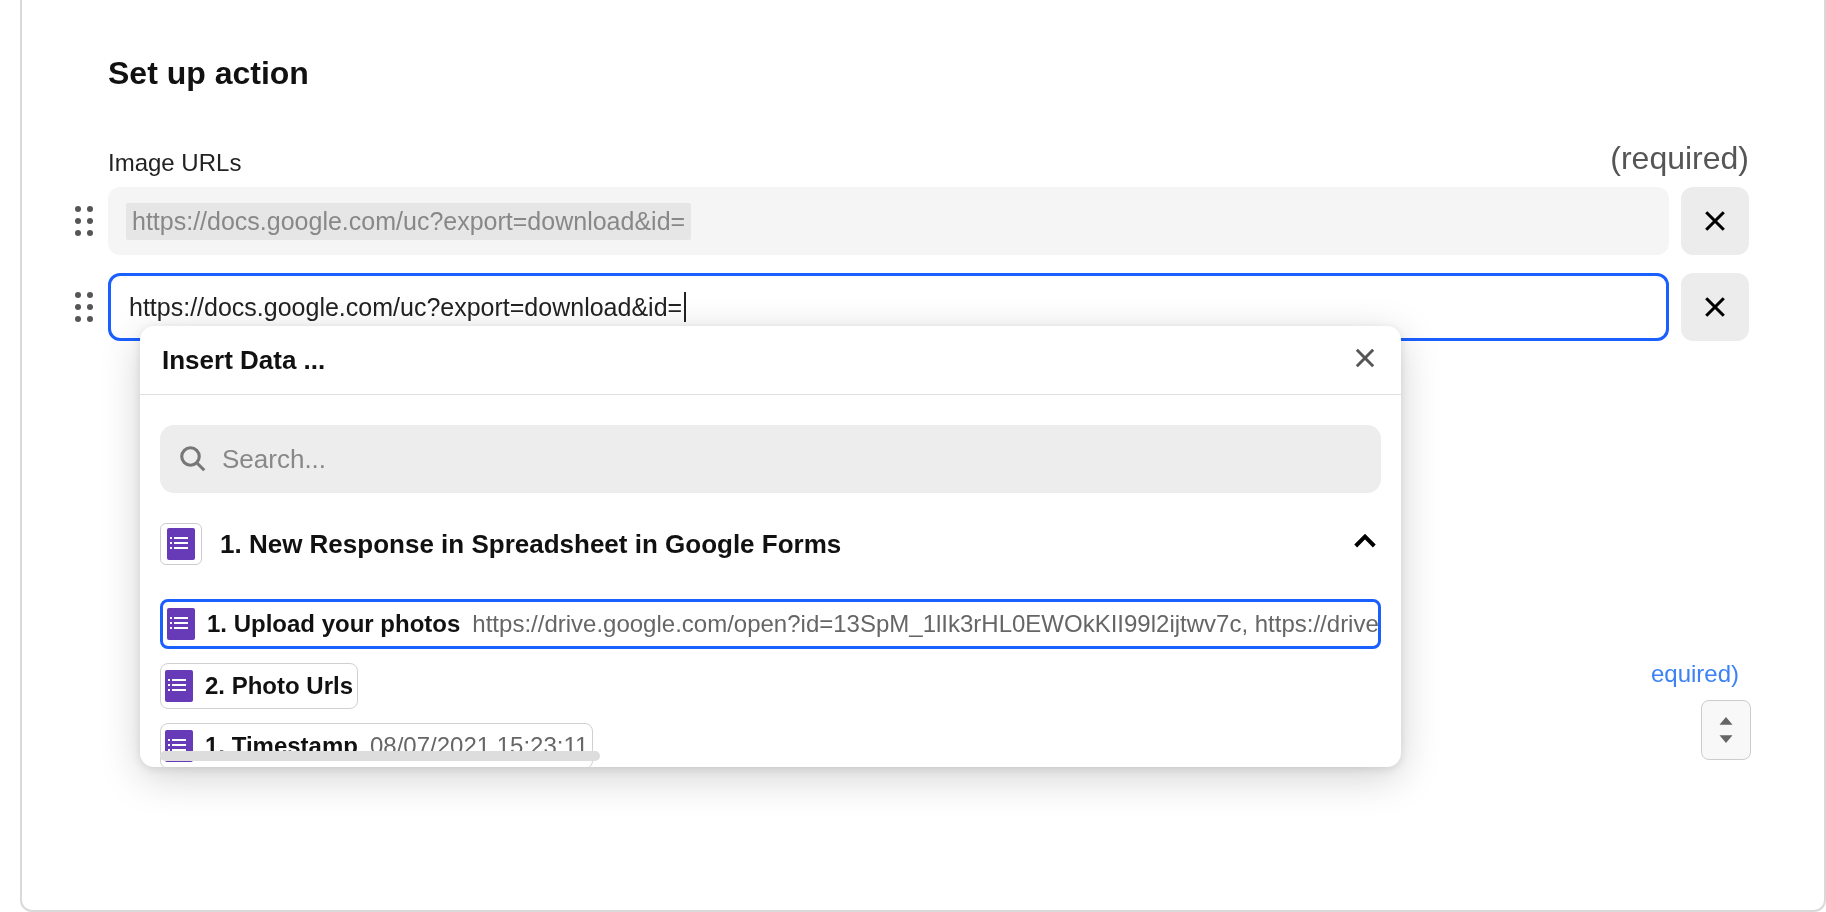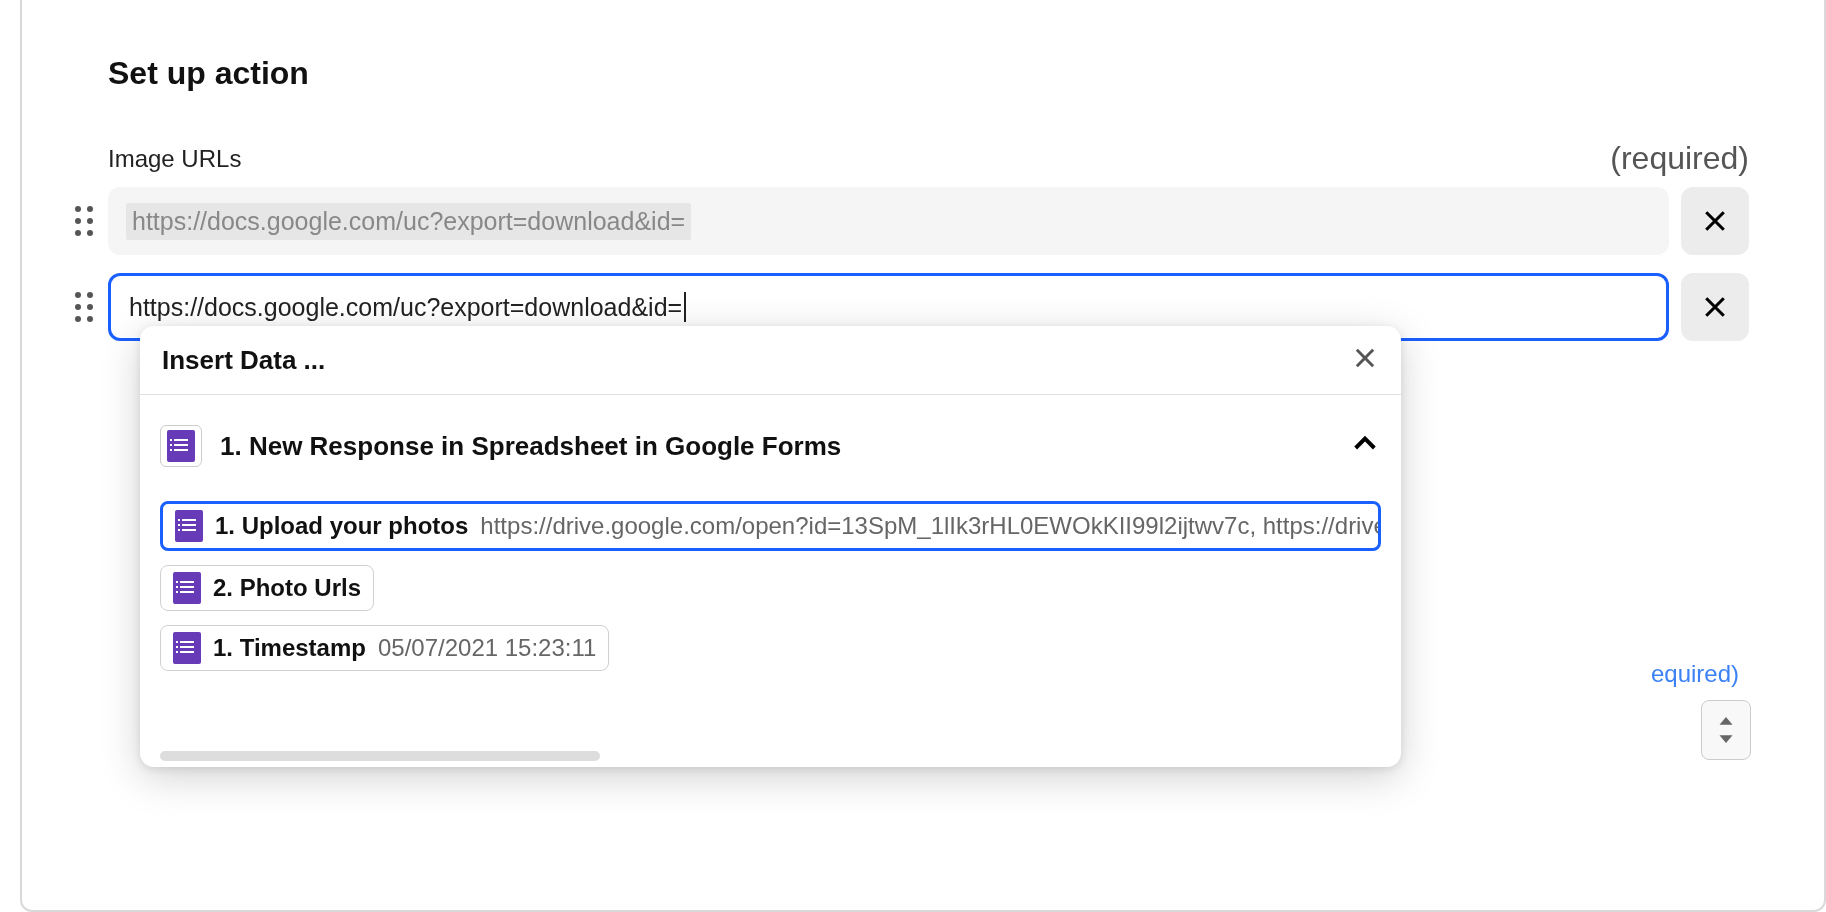--- a/index.html
+++ b/index.html
@@ -1,21 +1,21 @@
 <!DOCTYPE html>
 <html><head>
 <meta charset="utf-8">
 <style>
   * { box-sizing: border-box; margin: 0; padding: 0; }
   html, body { width: 1826px; height: 912px; font-family: -apple-system, BlinkMacSystemFont, "Segoe UI", Helvetica, Arial, sans-serif; background: #fff; }
   .page-border { position: absolute; top: 0; left: 20px; width: 1806px; height: 912px; border-left: 2px solid #d9d9d9; border-right: 2px solid #d9d9d9; border-bottom: 2px solid #d9d9d9; border-radius: 0 0 12px 12px; pointer-events: none; }
   .content { position: absolute; top: 0; left: 22px; width: 1802px; height: 912px; padding: 55px 75px 0 50px; }
 
   .section-title { font-size: 32px; font-weight: 700; color: #111; margin-left: 36px; margin-bottom: 48px; }
-  .field-header { display: flex; justify-content: space-between; align-items: center; margin-left: 36px; margin-right: 0; margin-bottom: 10px; }
+  .field-header { display: flex; justify-content: space-between; align-items: flex-end; margin-left: 36px; margin-right: 0; margin-bottom: 10px; }
   .field-label { font-size: 24px; font-weight: 400; color: #222; }
   .field-required { font-size: 32px; color: #555; }
 
   .input-row { display: flex; align-items: center; gap: 12px; margin-bottom: 18px; }
   .drag-dots { width: 24px; height: 40px; display: flex; flex-wrap: wrap; align-content: center; justify-content: center; gap: 6px 6px; }
   .drag-dots span { width: 6px; height: 6px; border-radius: 50%; background: #555; }
   .input-box { flex: 1; height: 68px; border-radius: 12px; background: #f5f5f5; display: flex; align-items: center; padding: 0 18px; font-size: 25px; color: #333; }
   .input-box.active { background: #fff; border: 3px solid #1a5fff; }
   .input-box .chip { background: #e6e6e6; padding: 4px 6px; border-radius: 2px; color: #888; }
   .input-box .typed { color: #222; }
@@ -35,21 +35,21 @@
 
   .dd-source { display: flex; align-items: center; gap: 18px; margin-bottom: 34px; }
   .dd-source-icon { width: 42px; height: 42px; border: 1px solid #ccc; border-radius: 6px; display: flex; align-items: center; justify-content: center; }
   .forms-icon { width: 28px; height: 32px; background: #673ab7; border-radius: 2px; position: relative; }
   .forms-icon::after { content: ""; position: absolute; left: 7px; top: 9px; width: 14px; height: 2px; background: #fff; box-shadow: 0 5px 0 #fff, 0 10px 0 #fff; }
   .forms-icon::before { content: ""; position: absolute; left: 3px; top: 9px; width: 2px; height: 2px; background: #fff; box-shadow: 0 5px 0 #fff, 0 10px 0 #fff; }
   .dd-source-title { font-size: 26px; font-weight: 700; color: #111; flex: 1; }
   .dd-chevron svg { width: 32px; height: 32px; }
 
   .dd-items { display: flex; flex-direction: column; gap: 14px; }
-  .dd-item { display: inline-flex; align-items: center; gap: 12px; border: 1px solid #d0d0d0; border-radius: 8px; padding: 6px 12px; max-width: 100%; white-space: nowrap; overflow: hidden; }
+  .dd-item { display: inline-flex; align-items: center; gap: 12px; border: 1px solid #d0d0d0; border-radius: 8px; padding: 6px 4px; max-width: 100%; white-space: nowrap; overflow: hidden; }
   .dd-item.selected { border: 3px solid #1a5fff; }
   .dd-item .item-label { font-size: 24px; font-weight: 700; color: #111; }
   .dd-item .item-value { font-size: 24px; font-weight: 400; color: #666; }
   .small-icon { width: 28px; height: 32px; flex-shrink: 0; }
   .dd-scrollbar { position: absolute; bottom: 6px; left: 20px; width: 440px; height: 10px; background: #ddd; border-radius: 5px; }
 
   .behind-required { position: absolute; top: 660px; right: 87px; font-size: 24px; color: #3b82f6; }
   .behind-select { position: absolute; top: 700px; right: 75px; width: 50px; height: 60px; border: 1px solid #ccc; border-radius: 8px; display: flex; align-items: center; justify-content: center; background: #f8f8f8; }
   .behind-select svg { width: 18px; height: 26px; color: #666; }
 </style>
@@ -118,20 +118,27 @@
 <div class="dropdown">
   <div class="dd-header">
     <div class="dd-title">Insert Data ...</div>
     <div class="dd-close">
       <svg viewBox="0 0 24 24" fill="none" stroke="#555" stroke-width="2.5">
           <path d="M5 5l14 14M19 5L5 19"></path>
         </svg>
     </div>
   </div>
   <div class="dd-body">
+    <div class="dd-search">
+      <svg viewBox="0 0 24 24" fill="none" stroke="#777" stroke-width="2.5">
+          <circle cx="10" cy="10" r="7"></circle>
+          <path d="M21 21l-6-6"></path>
+        </svg>
+      <input class="dd-search-input" placeholder="Search..." style="">
+    </div>
 
     <div class="dd-source">
       <div class="dd-source-icon">
         <div class="forms-icon"></div>
       </div>
       <div class="dd-source-title">1. New Response in Spreadsheet in Google Forms</div>
       <div class="dd-chevron">
         <svg viewBox="0 0 24 24" fill="none" stroke="#000" stroke-width="3">
             <path d="M5 15l7-7 7 7"></path>
           </svg>
@@ -147,20 +154,20 @@
       <div>
         <div class="dd-item">
           <div class="small-icon forms-icon"></div>
           <span class="item-label">2. Photo Urls</span>
         </div>
       </div>
       <div>
         <div class="dd-item">
           <div class="small-icon forms-icon"></div>
           <span class="item-label">1. Timestamp</span>
-          <span class="item-value">05/07/2021 15:23:11</span>
+          <span class="item-value">08/07/2021 15:23:11</span>
         </div>
       </div>
     </div>
 
     <div class="dd-scrollbar"></div>
   </div>
 </div>
 
 </body></html>

